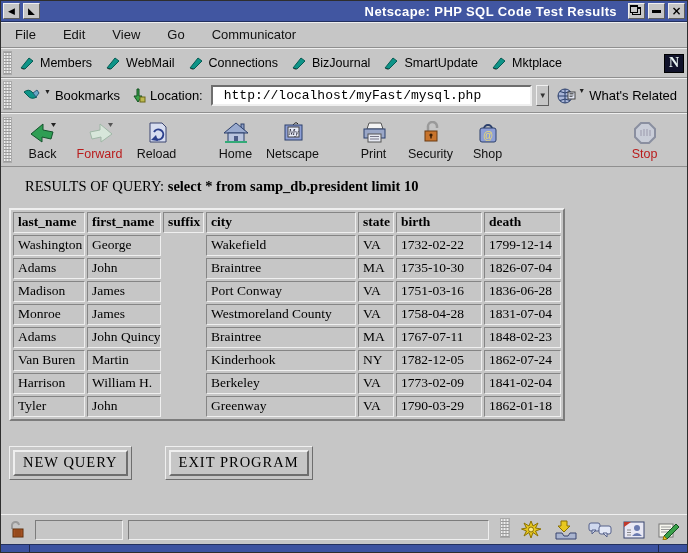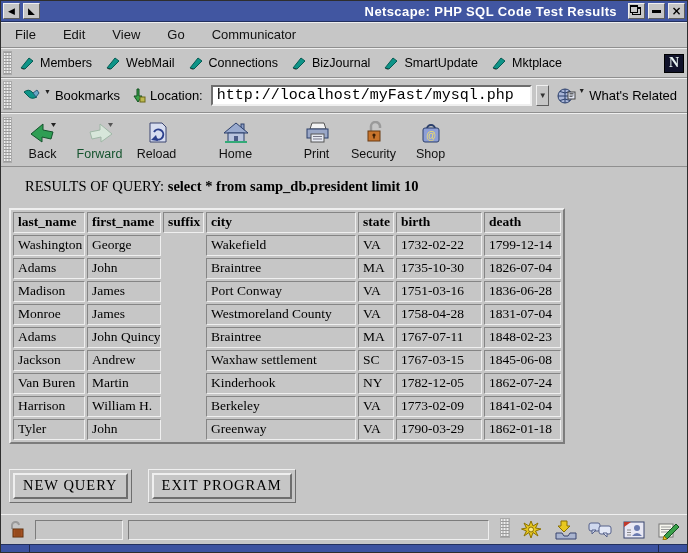--- a/index.html
+++ b/index.html
@@ -62,33 +62,33 @@
     display:flex; align-items:center; justify-content:center;
     border:1px solid #000;
   }
 
   .location-bar{ height:35px; gap:4px; padding-right:6px; }
   .chip{ display:flex; align-items:center; gap:4px; padding:1px 4px; font-size:13px; }
   .dd-tri{ font-size:7px; color:#222; align-self:flex-start; margin-left:-2px; }
   .url-input{
     flex:1; height:21px; background:#fff; color:#000;
     border:2px solid; border-color:#6e6e6e #efefef #efefef #6e6e6e;
-    font-family:"Liberation Mono", monospace; font-size:15px; padding:0 4px;
+    font-family:"Liberation Mono", monospace; font-size:13px; padding:0 11px;
   }
   .url-dd{
     width:13px; height:21px; background:#c6c6c6; display:flex; align-items:center; justify-content:center;
     border:1px solid; border-color:#efefef #5e5e5e #5e5e5e #efefef; font-size:8px; color:#333;
   }
 
   .nav-toolbar{ height:54px; padding:1px 8px 1px 0; }
   .nav-btn{
     width:57px; display:flex; flex-direction:column; align-items:center; justify-content:center;
     gap:1px; padding:3px 0 2px; font-size:12.5px; color:#111; cursor:default;
   }
-  .nav-btn.disabled{ color:#14532d; }
+  .nav-btn.disabled{ color:#b91c1c; }
   .nav-btn .ni{ height:26px; display:flex; align-items:center; justify-content:center; }
   .gap-a{ margin-left:22px;justify-content:space-between; }
   .gap-b{ margin-left:24px; }
   .nav-stop{ margin-left:auto; margin-right:6px; }
 
   
   .content{
     flex:1; background:#c6c6c6; padding:9px 8px; overflow:hidden;
     font-family:"Liberation Serif", serif; font-size:14.5px; color:#000;
   }
@@ -100,21 +100,21 @@
     border:2px solid; border-color:#efefef #7c7c7c #7c7c7c #efefef;
   }
   table.results th, table.results td{
     border:1px solid; border-color:#858585 #efefef #efefef #858585;
     padding:1px 4px 2px; font-size:13.5px; height:18px;
     overflow:hidden; white-space:nowrap; text-align:left; font-family:"Liberation Serif", serif;
   }
   table.results th{ font-weight:bold;margin-left:48px; }
   table.results td:empty{ border-color:transparent; }
 
-  .form-buttons{ margin-top:25px; display:flex; gap:16px; }
+  .form-buttons{ margin-top:25px; display:flex; gap:33px; }
   .form-btn-frame{
     border:1px solid; border-color:#efefef #6e6e6e #6e6e6e #efefef;
     padding:3px; background:#c6c6c6;
   }
   .form-btn{
     border:2px solid; border-color:#efefef #6e6e6e #6e6e6e #efefef;
     background:#c6c6c6; font-family:"Liberation Serif", serif; font-size:14.5px;
     padding:2px 8px 3px; letter-spacing:1px; color:#000; cursor:default;
   }
 
@@ -294,20 +294,31 @@
           <svg width="28" height="24" viewBox="0 0 28 24">
             <rect x="19" y="3" width="3" height="6" fill="#8fa0c8" stroke="#2b3f6b"></rect>
             <polygon points="14,2 26,12 2,12" fill="#9aabcf" stroke="#2b3f6b"></polygon>
             <rect x="6" y="12" width="16" height="9" fill="#b9c4de" stroke="#2b3f6b"></rect>
             <rect x="12" y="15" width="4" height="6" fill="#4d5c88"></rect>
             <path d="M3 21 h22" stroke="#3a7" stroke-width="2"></path>
           </svg>
         </span>
       <span>Home</span>
     </div>
+    <div class="nav-btn">
+      <span class="ni">
+          <svg width="28" height="24" viewBox="0 0 28 24">
+            <path d="M14 4 q3 -4 5 -1" fill="none" stroke="#222"></path>
+            <rect x="6" y="4" width="17" height="15" fill="#8e9fd6" stroke="#2b3f6b"></rect>
+            <rect x="9" y="6" width="11" height="10" fill="#e8ecf8" stroke="#444"></rect>
+            <text x="14.5" y="14" font-size="8" text-anchor="middle" fill="#223" font-family="Liberation Serif, serif" font-style="italic">My</text>
+          </svg>
+        </span>
+      <span>Netscape</span>
+    </div>
 
     <div class="nav-btn gap-b">
       <span class="ni">
           <svg width="28" height="24" viewBox="0 0 28 24">
             <polygon points="9,2 21,2 23,8 7,8" fill="#f4f4f4" stroke="#555"></polygon>
             <rect x="4" y="8" width="21" height="9" fill="#9aa7c7" stroke="#2b3f6b"></rect>
             <rect x="8" y="13" width="13" height="8" fill="#e6e9f2" stroke="#555"></rect>
             <path d="M10 15.5 h9 M10 18 h9" stroke="#778" stroke-width="1"></path>
           </svg>
         </span>
@@ -328,20 +339,29 @@
       <span class="ni">
           <svg width="26" height="24" viewBox="0 0 26 24">
             <path d="M9 8 a4 4 0 0 1 8 0" fill="none" stroke="#2b3f6b" stroke-width="2"></path>
             <rect x="5" y="7" width="16" height="14" rx="2" fill="#8e9fd6" stroke="#2b3f6b"></rect>
             <text x="13" y="18" font-size="10" text-anchor="middle" fill="#f2de6a" font-family="Liberation Sans, sans-serif">@</text>
           </svg>
         </span>
       <span>Shop</span>
     </div>
 
+    <div class="nav-btn disabled nav-stop">
+      <span class="ni">
+          <svg width="24" height="24" viewBox="0 0 24 24">
+            <polygon points="8,2 16,2 22,8 22,16 16,22 8,22 2,16 2,8" fill="#c9cdd8" stroke="#8a8fa0" stroke-width="2"></polygon>
+            <path d="M8 9 v6 M11 8 v7 M14 8 v7 M17 9 v6" stroke="#aab" stroke-width="1.5"></path>
+          </svg>
+        </span>
+      <span>Stop</span>
+    </div>
   </div>
 
   <div class="content">
     <div class="result-line">
       <span>RESULTS OF QUERY:</span>
       <b>select * from samp_db.president limit 10</b>
     </div>
 
     <table class="results">
       <colgroup>
@@ -411,29 +431,20 @@
           <tr>
             <td>Adams</td>
             <td>John Quincy</td>
             <td></td>
             <td>Braintree</td>
             <td>MA</td>
             <td>1767-07-11</td>
             <td>1848-02-23</td>
           </tr>
 
-          <tr>
-            <td>Jackson</td>
-            <td>Andrew</td>
-            <td></td>
-            <td>Waxhaw settlement</td>
-            <td>SC</td>
-            <td>1767-03-15</td>
-            <td>1845-06-08</td>
-          </tr>
 
           <tr>
             <td>Van Buren</td>
             <td>Martin</td>
             <td></td>
             <td>Kinderhook</td>
             <td>NY</td>
             <td>1782-12-05</td>
             <td>1862-07-24</td>
           </tr>

